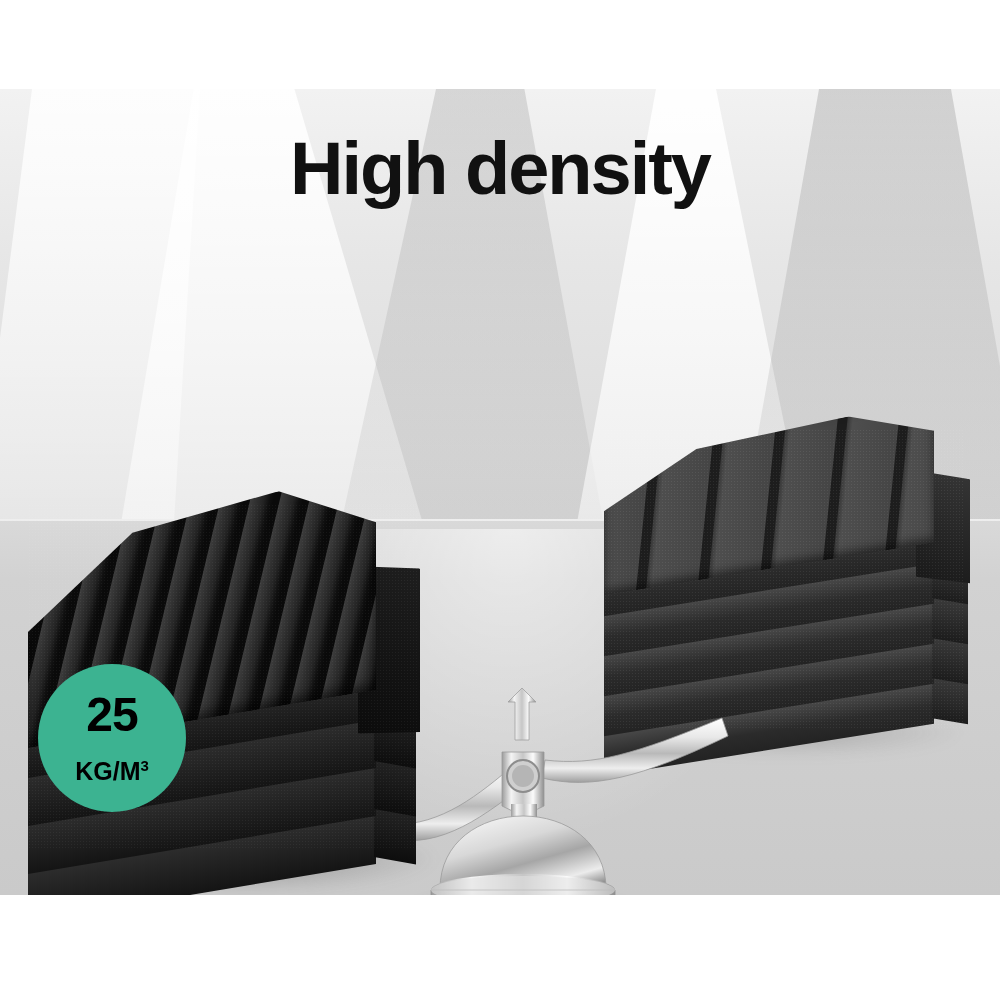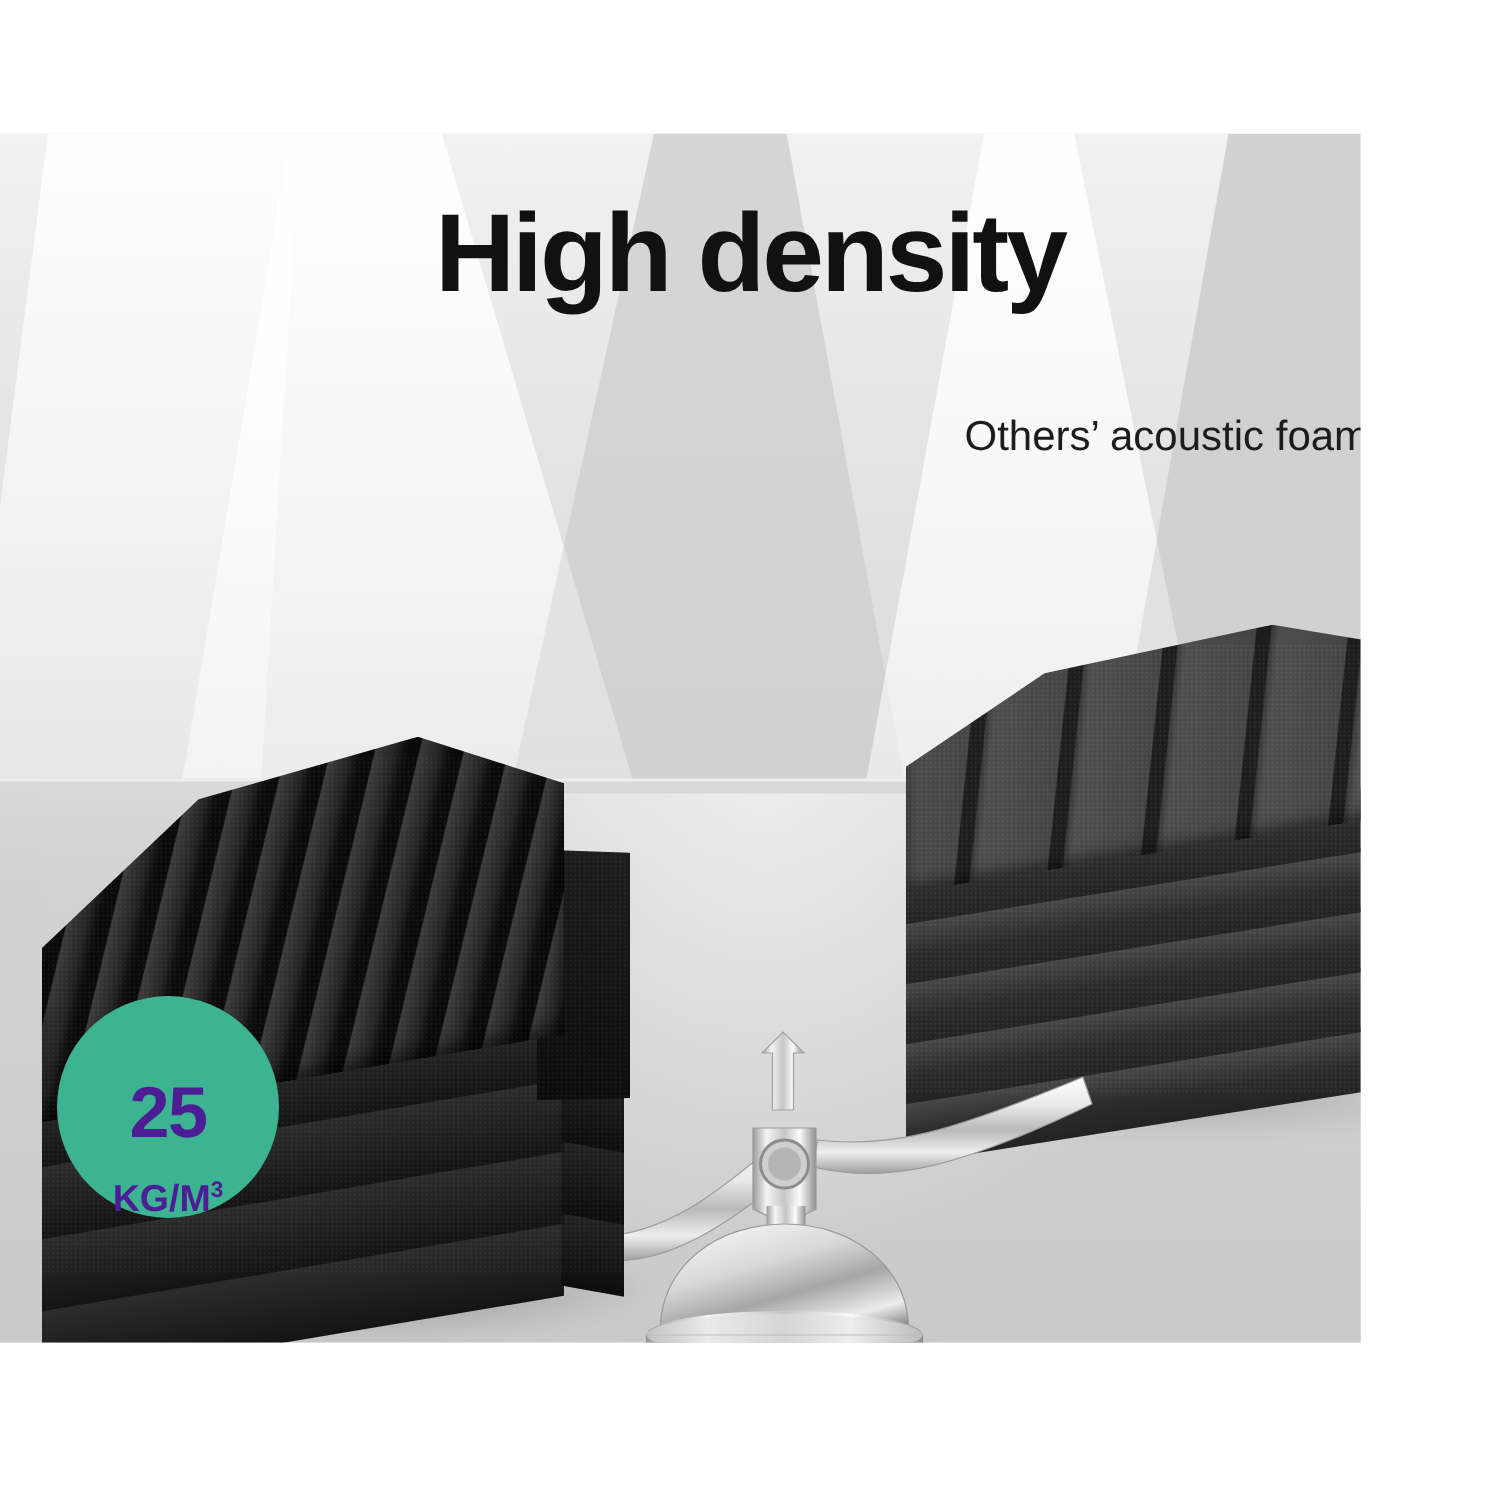--- a/index.html
+++ b/index.html
@@ -1,20 +1,20 @@
 <!DOCTYPE html>
 <html><head>
 <meta charset="utf-8">
 <style>
   html,body{margin:0;padding:0;background:#ffffff;}
   body{font-family:"Liberation Sans",sans-serif;}
 
   #stage{
     position:relative;
-    width:907px;height:1000px;
+    width:1000px;height:1000px;
     background:#ffffff;
     overflow:hidden;
     border-radius:16px;
   }
 
   
   .scene{
     position:absolute;left:0;top:89px;width:1000px;height:806px;
     overflow:hidden;
     background:linear-gradient(180deg,#f2f2f2 0%,#e6e6e6 22%,#dcdcdc 48%,#d4d4d4 66%,#cfcfcf 100%);
@@ -273,20 +273,19 @@
           <div class="edge"></div>
         </div>
       <div class="wedge-right"></div>
       <div class="wedge-top"></div>
       <div class="noise-l"></div>
     </div>
   </div>
 
   <div class="title">High density</div>
 
-  <div class="lbl lbl-right">Others’ acoustic foam</div>
-
-  <div class="badge" style="background: rgb(60, 179, 145); color: #4c1d95; justify-content: flex-end;">
+
+  <div class="badge" style="background: rgb(60, 179, 145); color: #000000;">
     <span class="badge-num">25</span>
     <span class="badge-unit"><span>KG/M</span><sup>3</sup></span>
   </div>
 
 </div>
 
 </body></html>

